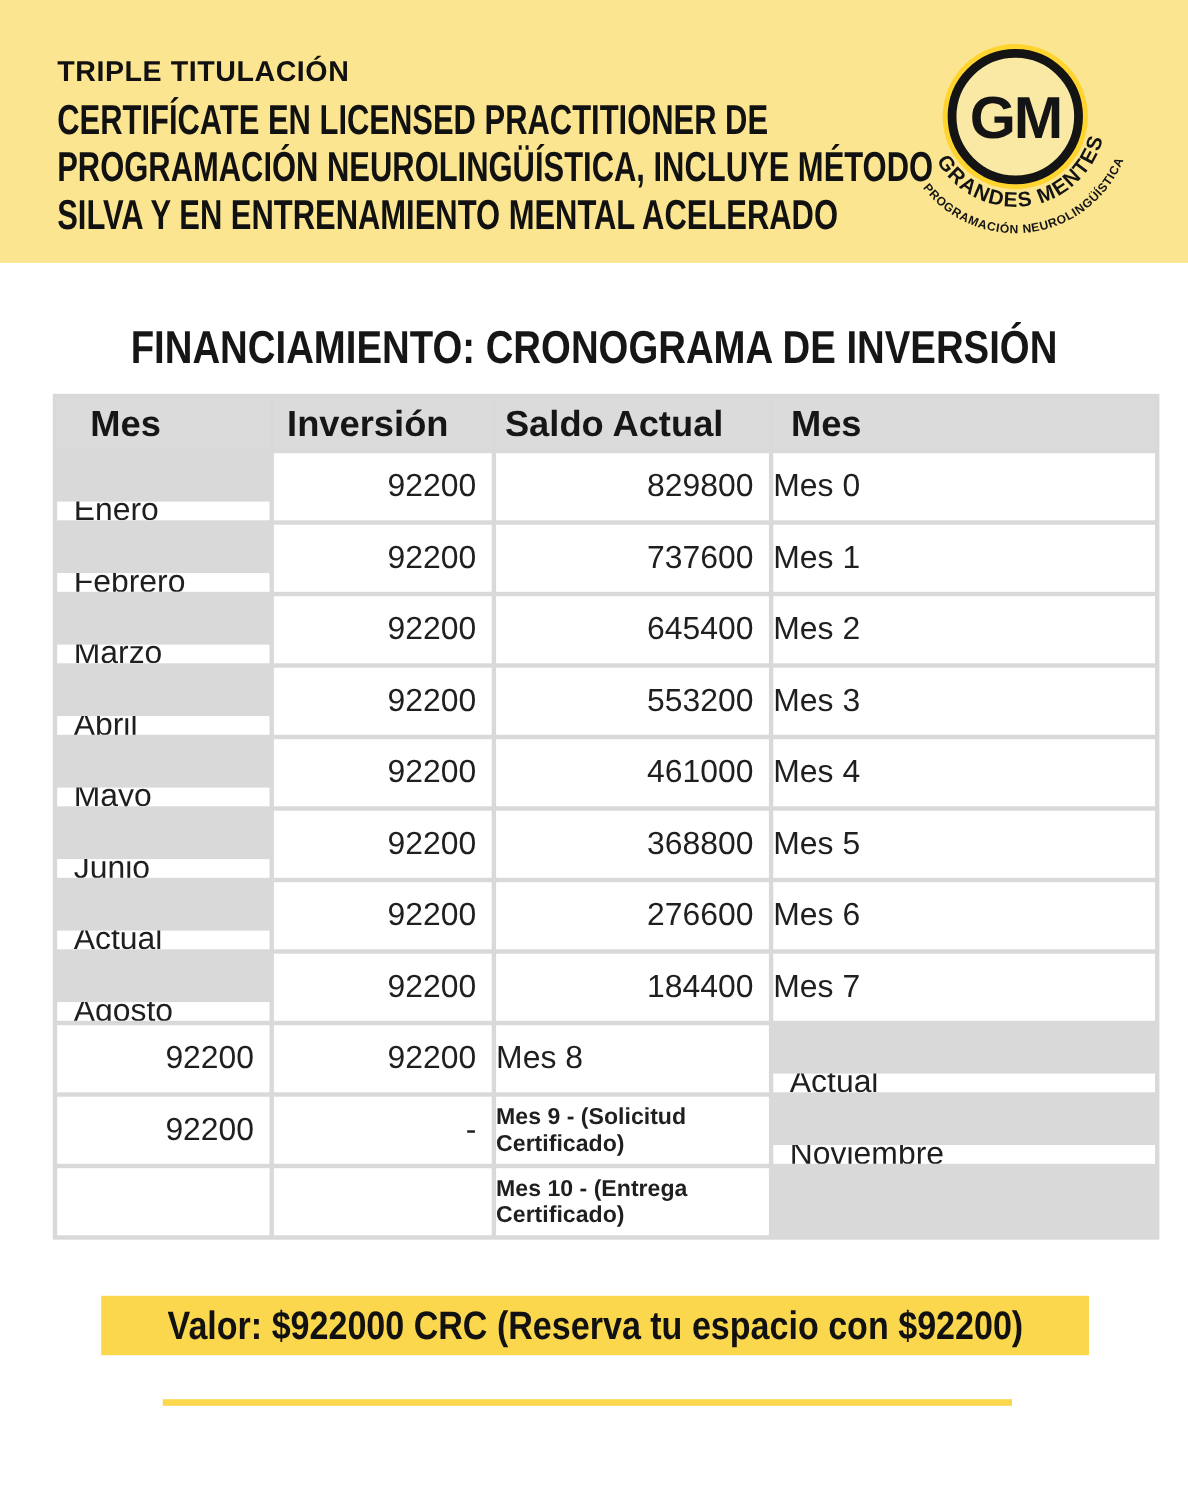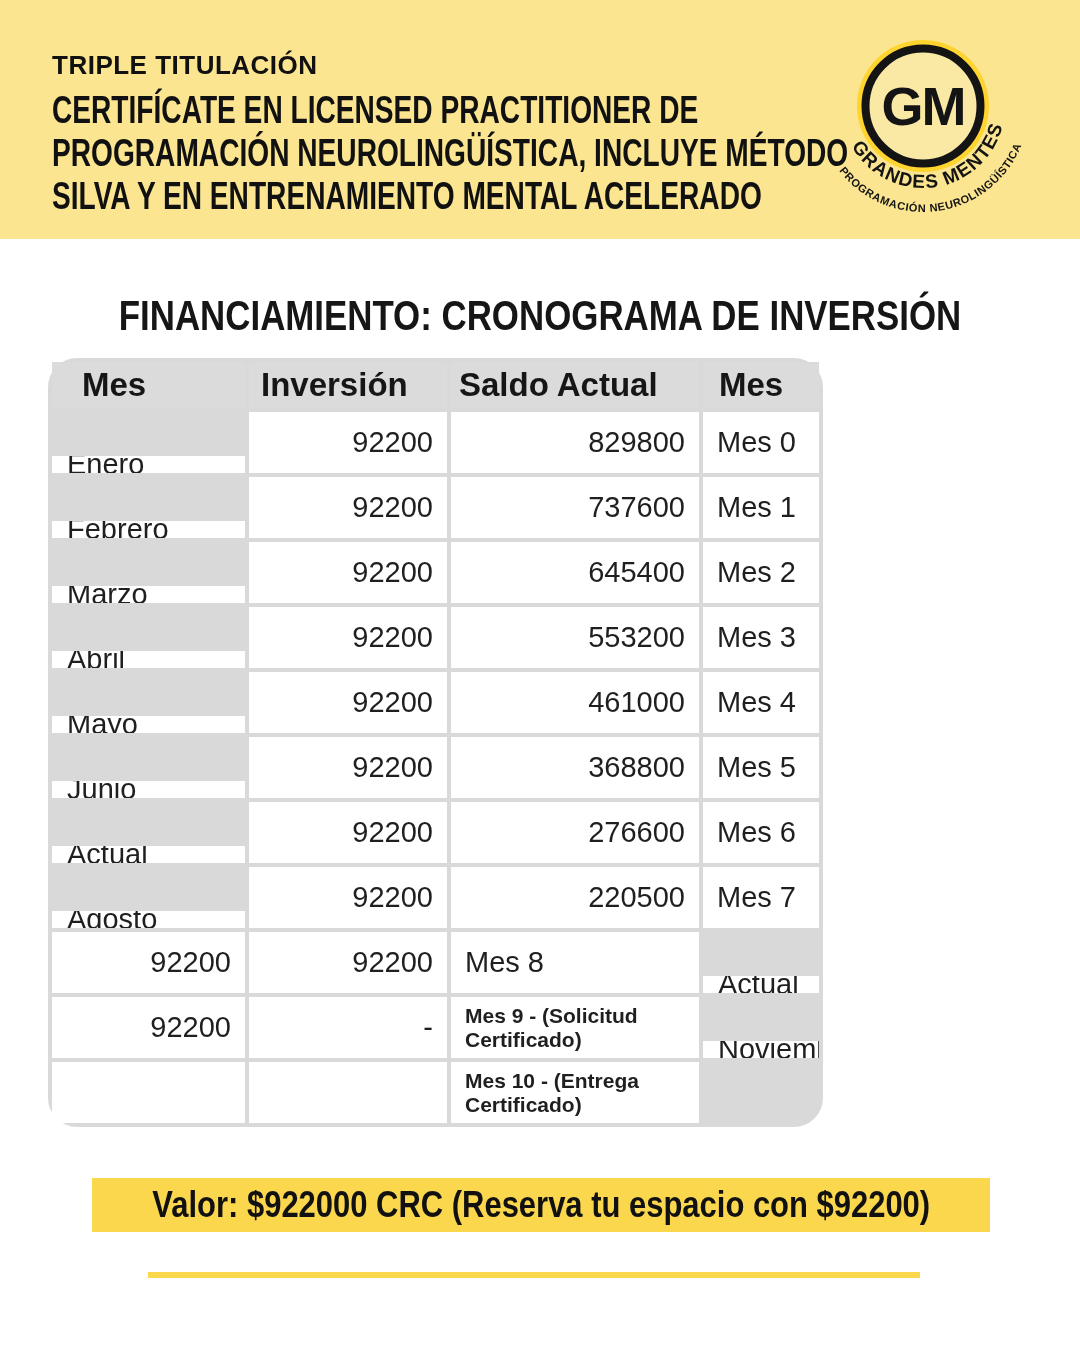--- a/index.html
+++ b/index.html
@@ -33,34 +33,34 @@
   .arc-big{font:700 19px "Liberation Sans",sans-serif;letter-spacing:1.2px;fill:#141414;}
   .arc-small{font:700 11px "Liberation Sans",sans-serif;letter-spacing:.6px;fill:#141414;}
   
   .section-title{
     position:absolute;left:0;top:292px;width:1080px;text-align:center;
     font-size:42px;font-weight:700;color:#161616;white-space:nowrap;
     transform:scaleX(.83);transform-origin:center;
   }
   
   .table{
-    position:absolute;left:48px;top:358px;width:775px;
+    position:absolute;left:48px;top:358px;width:1006px;
     display:grid;grid-template-columns:193px 198px 248px 1fr;
     grid-template-rows:46px repeat(11,61px);
-    gap:4px;padding:4px;background:var(--table-border);border-radius:29px;
+    gap:4px;padding:4px;background:var(--table-border);
   }
   .cell{background:#ffffff;display:flex;align-items:center;font-size:29px;color:var(--cell-ink);overflow:hidden;}
   .hcell{background:var(--header-row);font-weight:700;font-size:33px;color:#161616;}
   .hp1{padding-left:30px;}
   .hp2{padding-left:12px;}
   .hp3{padding-left:8px;}
   .hp4{padding-left:16px;}
   .c-mes{padding-left:15px;margin-top:44px;}
   .c-num{justify-content:flex-end;padding-right:14px;}
-  .c-label{padding-left:14px;}
+  .c-label{}
   .c-label.small{font-size:21px;font-weight:bold;}
   
   .banner{
     position:absolute;left:92px;top:1178px;width:898px;height:54px;
     background:var(--accent-yellow);display:flex;align-items:center;justify-content:center;
   }
   .banner-text{font-size:36px;font-weight:700;color:#111;white-space:nowrap;transform:scaleX(.86);transform-origin:center;}
   .rule{position:absolute;left:148px;top:1272px;width:772px;height:6px;background:var(--accent-yellow);}
 </style>
 </head>
@@ -124,21 +124,21 @@
       <div class="cell c-mes">Junio</div>
       <div class="cell c-num">92200</div>
       <div class="cell c-num">368800</div>
       <div class="cell c-label">Mes 5</div>
       <div class="cell c-mes">Actual</div>
       <div class="cell c-num">92200</div>
       <div class="cell c-num">276600</div>
       <div class="cell c-label">Mes 6</div>
       <div class="cell c-mes">Agosto</div>
       <div class="cell c-num">92200</div>
-      <div class="cell c-num">220500</div>
+      <div class="cell c-num">184400</div>
       <div class="cell c-label">Mes 7</div>
       <div class="cell c-num">92200</div>
       <div class="cell c-num">92200</div>
       <div class="cell c-label">Mes 8</div>
       <div class="cell c-mes">Actual</div>
       <div class="cell c-num">92200</div>
       <div class="cell c-num">-</div>
       <div class="cell c-label small">Mes 9 - (Solicitud Certificado)</div>
       <div class="cell c-mes">Noviembre</div>
       <div class="cell c-num"></div>

